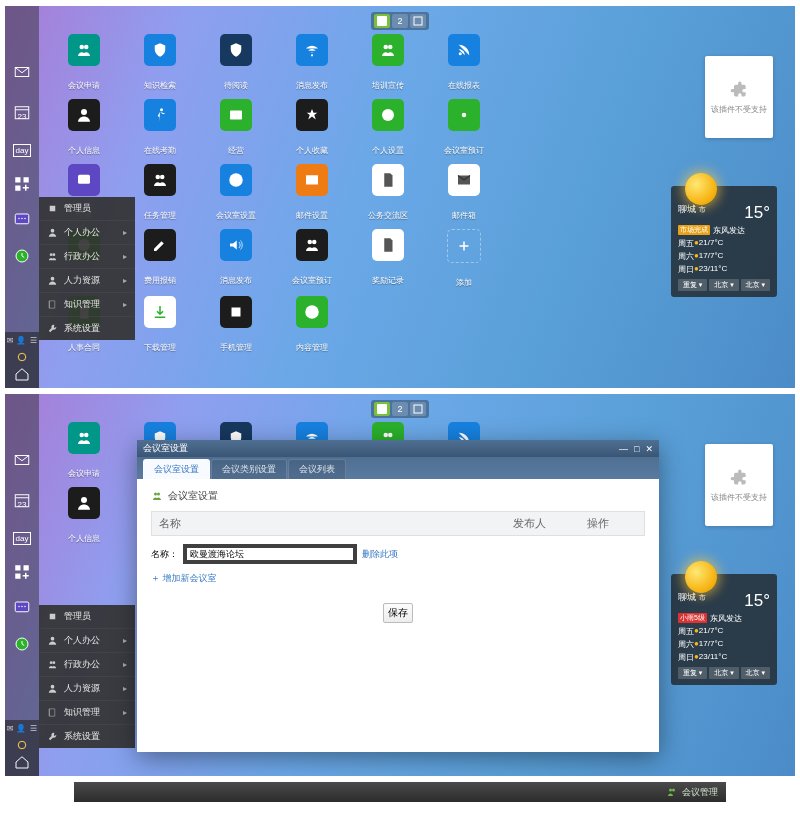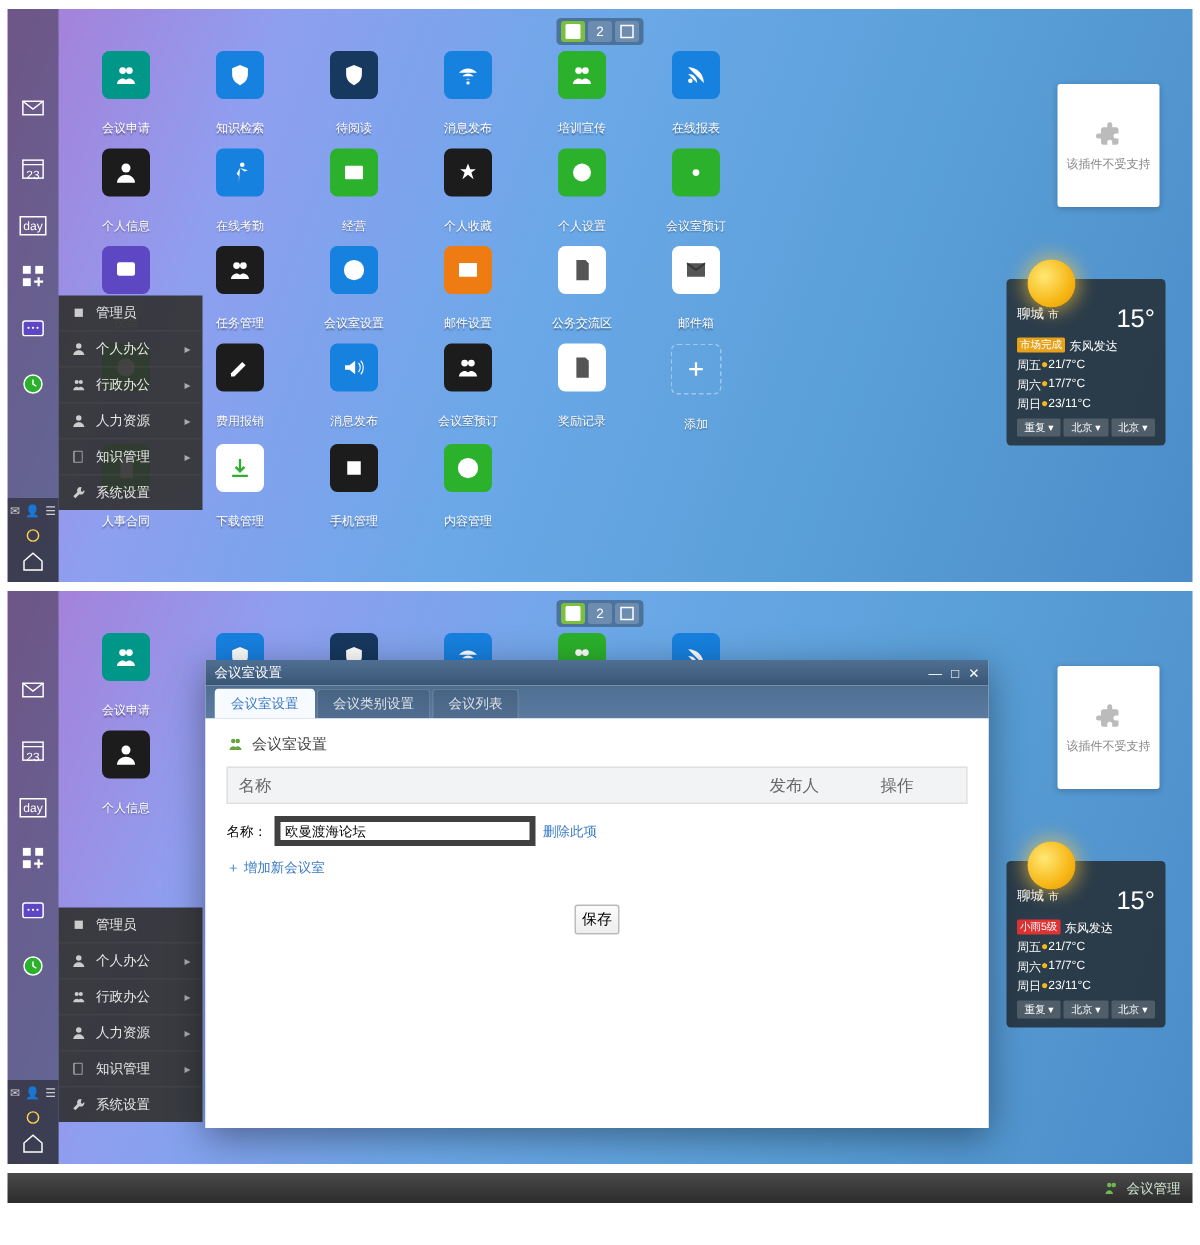--- a/index.html
+++ b/index.html
@@ -53,21 +53,21 @@
 .sect{font-size:10px;color:#444;display:flex;align-items:center;gap:5px;margin-bottom:8px}
 .sect svg{width:12px;height:12px;fill:#6aa33f}
 .tbl-h{display:flex;background:#f2f3f4;border:1px solid #e0e0e0;font-size:11px;color:#666}
 .tbl-h div{padding:4px 7px}
 .tbl-h .c1{flex:1}.tbl-h .c2{width:60px}.tbl-h .c3{width:50px}
 .frow{display:flex;align-items:center;gap:5px;margin-top:8px;font-size:9px}
 .frow input{width:160px;border:4px solid #404040;font-size:9px;padding:1px 3px}
 .frow a{color:#3a7ac4;text-decoration:none;font-size:9px}
 .addl{color:#3a7ac4;font-size:9px;margin-top:8px;display:block}
 .save{display:block;margin:18px auto 0;padding:2px 4px;font-size:10px;border:1px solid #bbb;background:linear-gradient(#fcfcfc,#ededed);border-radius:2px}
-.taskbar{width:790px;height:20px;margin:0 auto;background:linear-gradient(#4a4a4a,#2c2c2c);display:flex;align-items:center;justify-content:flex-end;padding:0 8px;box-sizing:border-box;color:#cfe3d0;font-size:9px;gap:4px}
+.taskbar{width:652px;height:20px;margin:0 auto;background:linear-gradient(#4a4a4a,#2c2c2c);display:flex;align-items:center;justify-content:flex-end;padding:0 8px;box-sizing:border-box;color:#cfe3d0;font-size:9px;gap:4px}
 .taskbar svg{width:12px;height:12px;fill:#6fb84f}
 </style>
 </head>
 <body>
 
 <div class="shot">
  <div class="pager">
   <div class="act">
         <svg viewBox="0 0 16 16">
           <rect x="3" y="3" width="10" height="10" fill="#fff" rx="1"></rect>

